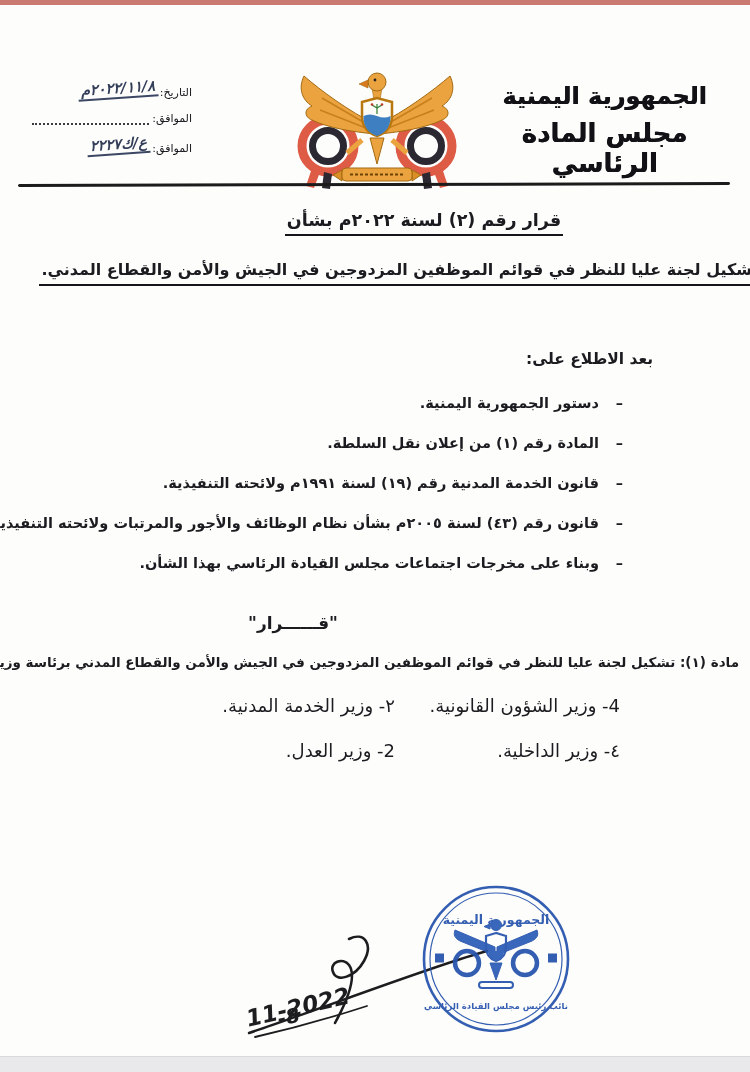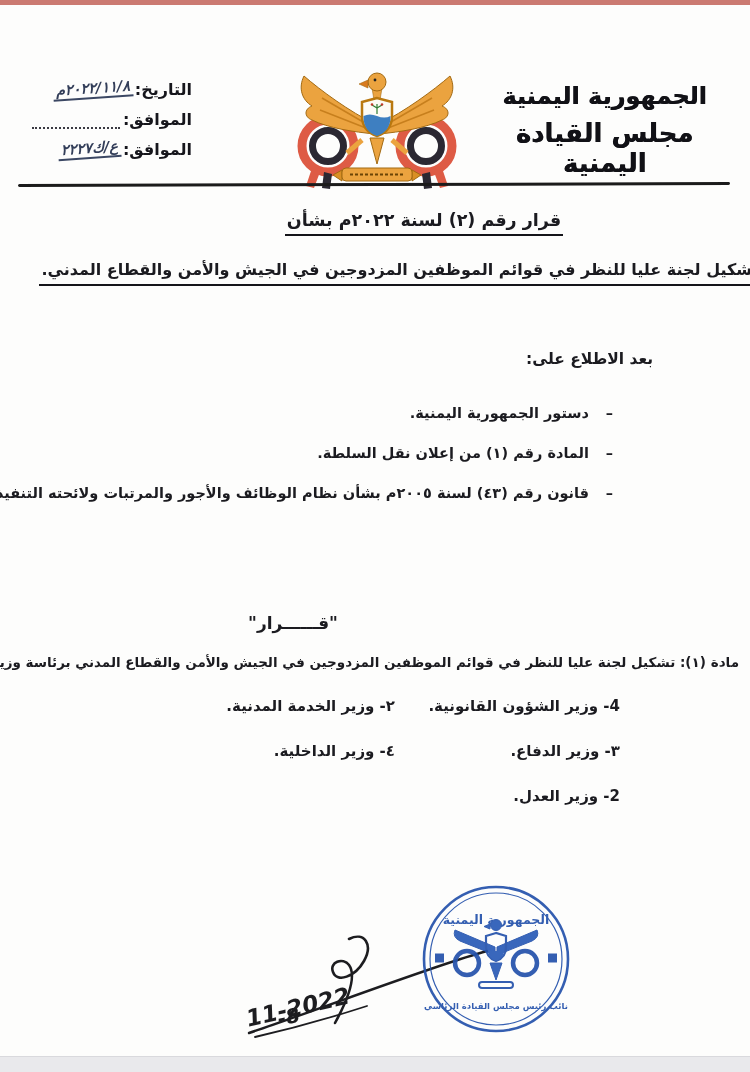--- a/index.html
+++ b/index.html
@@ -9,21 +9,21 @@
     font-family:"DejaVu Sans",sans-serif;color:#1b1b20;
   }
   
   .top-line{position:absolute;top:0;left:0;width:100%;height:5px;background:#cb7a72;}
   
   .bottom-band{position:absolute;bottom:0;left:0;width:100%;height:15px;background:#e9e9ec;border-top:1px solid #d9d9dd;}
 
   
   .fields{position:absolute;left:32px;top:80px;width:160px;direction:rtl;}
   .field-row{display:flex;align-items:flex-end;margin-bottom:11px;}
-  .field-label{font-size:16px;font-weight:bold;color:#16161c;white-space:nowrap;}
+  .field-label{font-size:11px;font-weight:normal;color:#16161c;white-space:nowrap;}
   .field-value{
     font-size:14.5px;font-weight:bold;color:#333e59;font-style:italic;
     transform:rotate(-4deg);margin-right:2px;white-space:nowrap;
     border-bottom:2px solid #3b4763;padding:0 3px 1px 3px;letter-spacing:.5px;
   }
   .field-dotted{flex:1;border-bottom:2px dotted #3a3a42;height:13px;margin-right:3px;min-width:78px;}
   .org{position:absolute;right:18px;top:82px;width:255px;text-align:center;color:#111116;}
   .org-l1{font-size:24px;font-weight:bold;letter-spacing:-1px;text-shadow:.5px 0 currentColor;}
   .org-l2{font-size:26px;font-weight:bold;margin-top:8px;letter-spacing:-1px;text-shadow:.5px 0 currentColor;}
   .emblem{position:absolute;left:291px;top:62px;width:172px;height:130px;}
@@ -32,35 +32,35 @@
   
   .title-wrap{position:absolute;top:210px;left:16px;width:100%;text-align:center;}
   .t1{display:inline-block;font-size:17.5px;font-weight:bold;border-bottom:2px solid #15151a;
       padding:0 2px 4px 2px;transform:translateX(33px);}
   .title-wrap2{position:absolute;top:260px;left:0;width:100%;text-align:center;}
   .t2{display:inline-block;font-size:16px;font-weight:bold;border-bottom:2px solid #15151a;
       padding:0 2px 5px 2px;transform:translateX(25px);white-space:nowrap;}
 
   
   .intro{position:absolute;top:350px;right:97px;font-size:15.5px;font-weight:bold;}
-  .bullets{position:absolute;top:391px;right:127px;left:56px;margin:10px;padding:0;list-style:none;}
+  .bullets{position:absolute;top:391px;right:127px;left:56px;margin:0;padding:0;list-style:none;}
   .bullets li{
     position:relative;padding-right:24px;margin-bottom:15px;line-height:25px;
     font-size:14.5px;font-weight:bold;text-align:right;white-space:nowrap;
   }
   .bullets li::before{content:"–";position:absolute;right:0;top:0;font-weight:bold;}
 
   
   .decision-heading{position:absolute;top:613px;left:0;width:100%;text-align:center;
     font-size:17px;font-weight:bold;transform:translateX(-82px);}
   .article{position:absolute;top:654px;right:11px;left:0;font-size:13.5px;font-weight:bold;
     text-align:right;white-space:nowrap;}
   .members{position:absolute;top:694px;right:130px;width:500px;display:grid;
     grid-template-columns:225px 260px;grid-auto-rows:45px;}
-  .member{font-size:15px;font-weight:bold;text-align:right;line-height:24px;}
+  .member{font-size:18px;font-weight:normal;text-align:right;line-height:24px;}
 
   
   .signature{position:absolute;left:245px;top:915px;width:260px;height:140px;}
   .sig-text{font-family:"DejaVu Sans",sans-serif;font-style:italic;font-weight:bold;fill:#1d1d20;}
   .stamp{position:absolute;left:420px;top:883px;width:152px;height:152px;opacity:.93;}
   .stamp-text{font-family:"DejaVu Sans",sans-serif;font-weight:bold;fill:#2553ac;}
 </style>
 </head>
 <body>
 
@@ -135,46 +135,47 @@
     <g>
       <path d="M50,108 l-9,5 9,6 z" fill="#D98F25" stroke="#A36A12"></path>
       <path d="M120,108 l9,5 -9,6 z" fill="#D98F25" stroke="#A36A12"></path>
       <rect x="50" y="106" width="70" height="13" rx="4" fill="#EBA33F" stroke="#A36A12"></rect>
       <path d="M58,112.5 h54" stroke="#6B4406" stroke-width="1.8" stroke-dasharray="3 2" fill="none"></path>
     </g>
   </svg>
 
   <div class="org">
     <div class="org-l1">الجمهورية اليمنية</div>
-    <div class="org-l2">مجلس القيادة اليمنية</div>
+    <div class="org-l2">مجلس المادة الرئاسي</div>
   </div>
 
   <div class="rule"></div>
 
   <div class="title-wrap">
     <span class="t1">قرار رقم (٢) لسنة ٢٠٢٢م بشأن</span>
   </div>
   <div class="title-wrap2">
     <span class="t2">تشكيل لجنة عليا للنظر في قوائم الموظفين المزدوجين في الجيش والأمن والقطاع المدني.</span>
   </div>
 
   <div class="intro">بعد الاطلاع على:</div>
   <ul class="bullets">
     <li>دستور الجمهورية اليمنية.</li>
     <li>المادة رقم (١) من إعلان نقل السلطة.</li>
+    <li>قانون الخدمة المدنية رقم (١٩) لسنة ١٩٩١م ولائحته التنفيذية.</li>
     <li>قانون رقم (٤٣) لسنة ٢٠٠٥م بشأن نظام الوظائف والأجور والمرتبات ولائحته التنفيذية.</li>
+    <li>وبناء على مخرجات اجتماعات مجلس القيادة الرئاسي بهذا الشأن.</li>
   </ul>
 
   <div class="decision-heading">"قــــــرار"</div>
   <div class="article">مادة (١): تشكيل لجنة عليا للنظر في قوائم الموظفين المزدوجين في الجيش والأمن والقطاع المدني برئاسة وزير المالية وعضوية كل من:</div>
 
   <div class="members">
     <div class="member">4- وزير الشؤون القانونية.</div>
     <div class="member">٢- وزير الخدمة المدنية.</div>
-    <div class="member">٣- وزير الدفاع.</div>
     <div class="member">٤- وزير الداخلية.</div>
     <div class="member">2- وزير العدل.</div>
   </div>
 
   <svg class="signature" viewBox="0 0 260 140" aria-hidden="true">
     <g stroke="#1d1d20" fill="none" stroke-linecap="round">
       <path d="M4,118 C70,96 190,50 242,36" stroke-width="2.4"></path>
       <path d="M10,122 C45,114 85,103 122,91" stroke-width="1.8"></path>
       <path d="M104,24 C120,16 128,30 119,46 C110,62 92,68 88,57 C84,47 98,42 104,50 C112,61 102,86 90,108" stroke-width="2.6"></path>
     </g>

